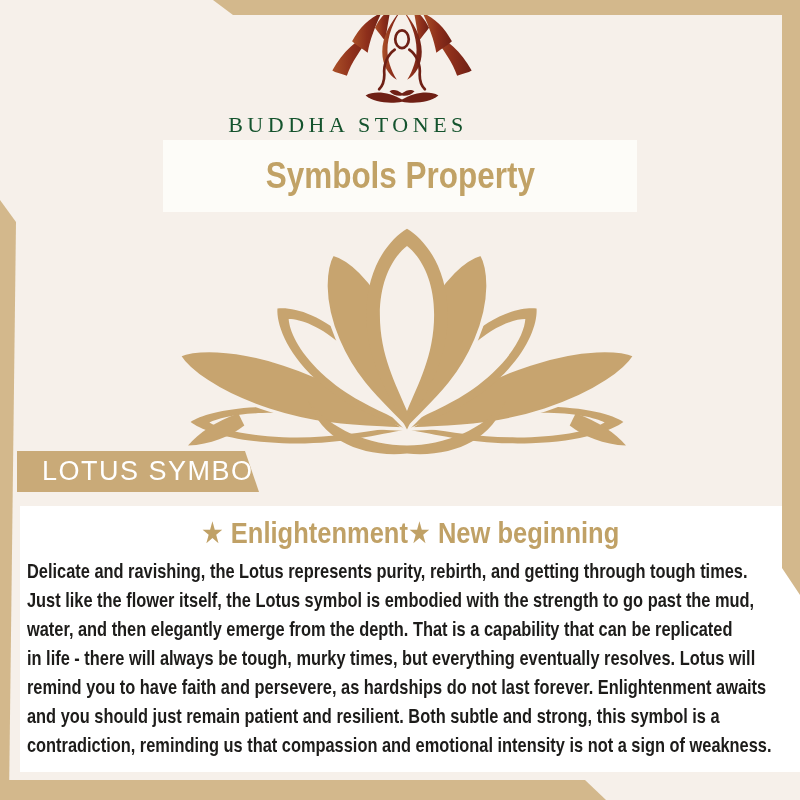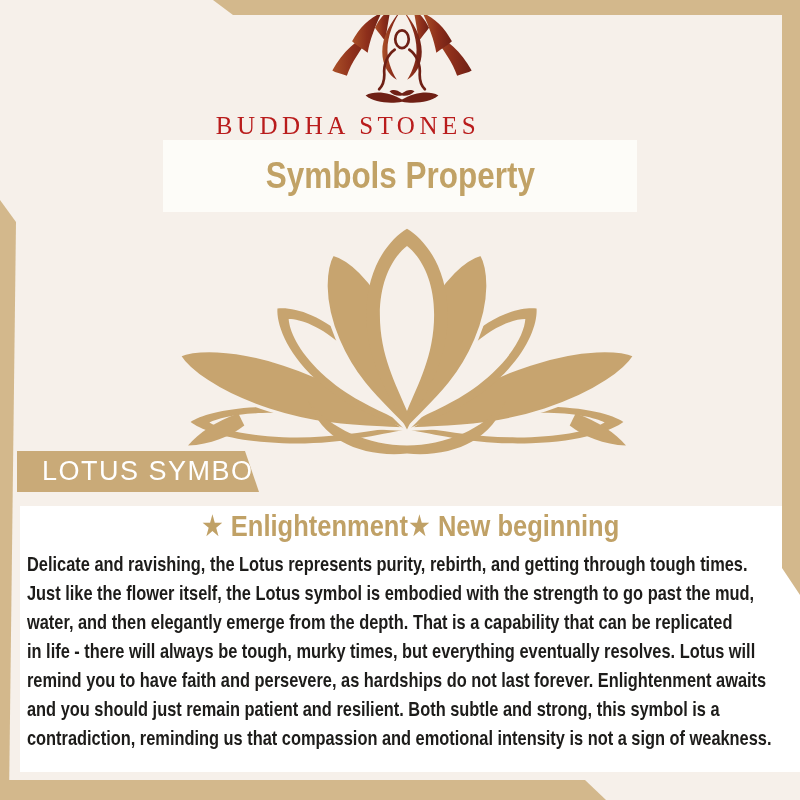--- a/index.html
+++ b/index.html
@@ -23,21 +23,21 @@
   .frame-bottom{
     left:0;top:780px;width:606px;height:20px;
     clip-path:polygon(0 0,585px 0,606px 20px,0 20px);
   }
   
   .logo{position:absolute;left:322px;top:6px;width:160px;height:104px;}
   .brand{
     position:absolute;left:0;top:112px;width:696px;
     text-align:center;
     font-family:"Liberation Serif","DejaVu Serif",serif;
-    font-size:25px;letter-spacing:4.5px;color:#b91c1c;
+    font-size:22px;letter-spacing:4.5px;color:#14532d;
   }
   
   .title-banner{
     position:absolute;left:163px;top:140px;width:474px;height:72px;
     background:#fdfcf8;
     display:flex;align-items:center;justify-content:center;
   }
   .title-text{
     font-size:37px;font-weight:bold;color:#c1a266;
     transform:scaleX(.85);transform-origin:center;
@@ -55,21 +55,21 @@
   .section-ribbon .label{
     color:#ffffff;font-size:27px;font-weight:400;
     letter-spacing:1.5px;padding-left:25px;white-space:nowrap;
   }
   
   .content-box{
     position:absolute;left:20px;top:506px;width:780px;height:266px;
     background:#ffffff;
   }
   .article-heading{
-    margin-top:2px;
+    margin-top:9px;
     display:flex;justify-content:center;
   }
   .article-heading .heading-text{
     font-size:30px;font-weight:bold;color:#c0a166;
     transform:scaleX(.85);transform-origin:center;white-space:nowrap;
   }
   .body-text{margin-top:6px;padding-left:7px;}
   .body-line{
     font-size:21px;font-weight:bold;color:#1d1c1a;
     line-height:29px;white-space:nowrap;

